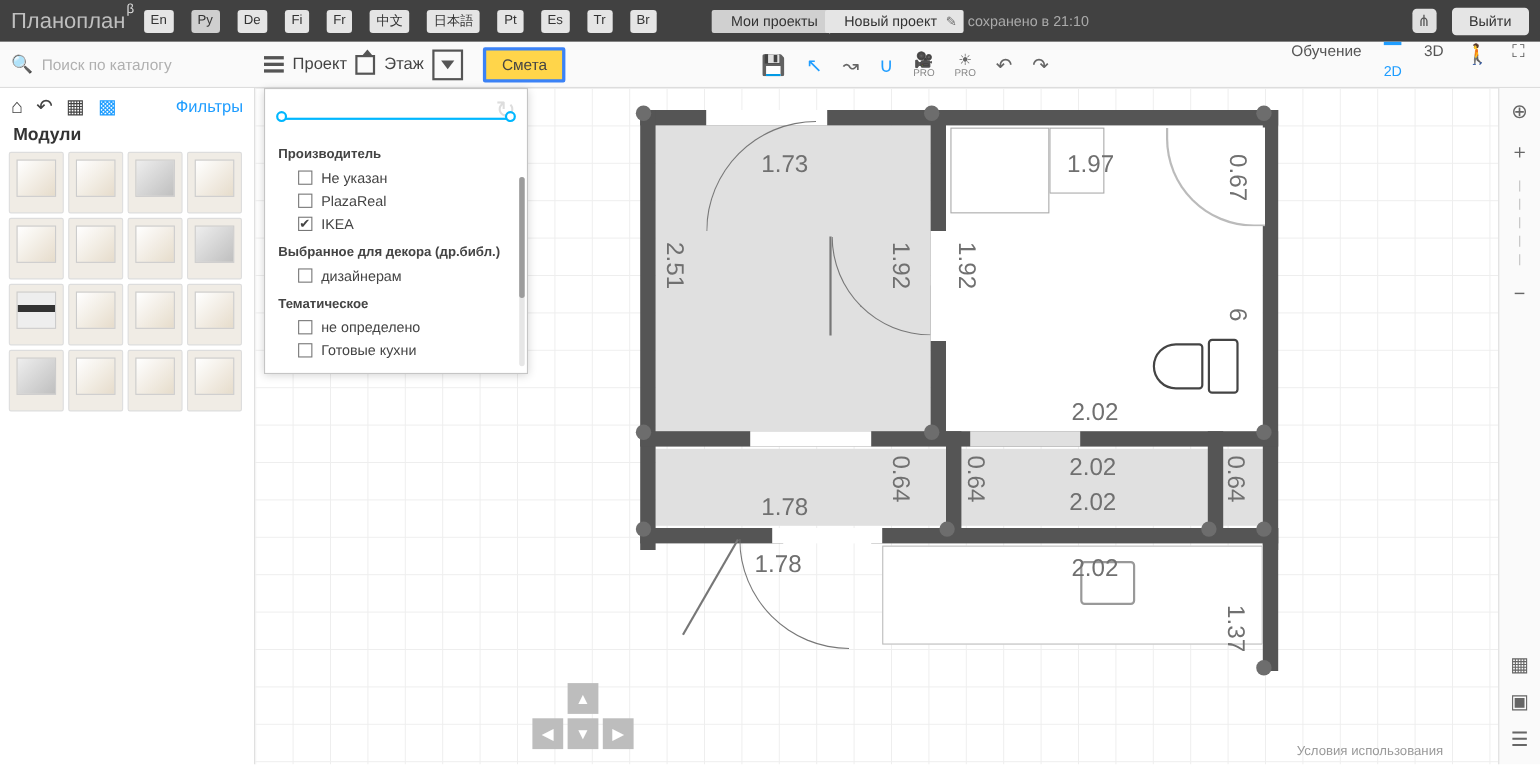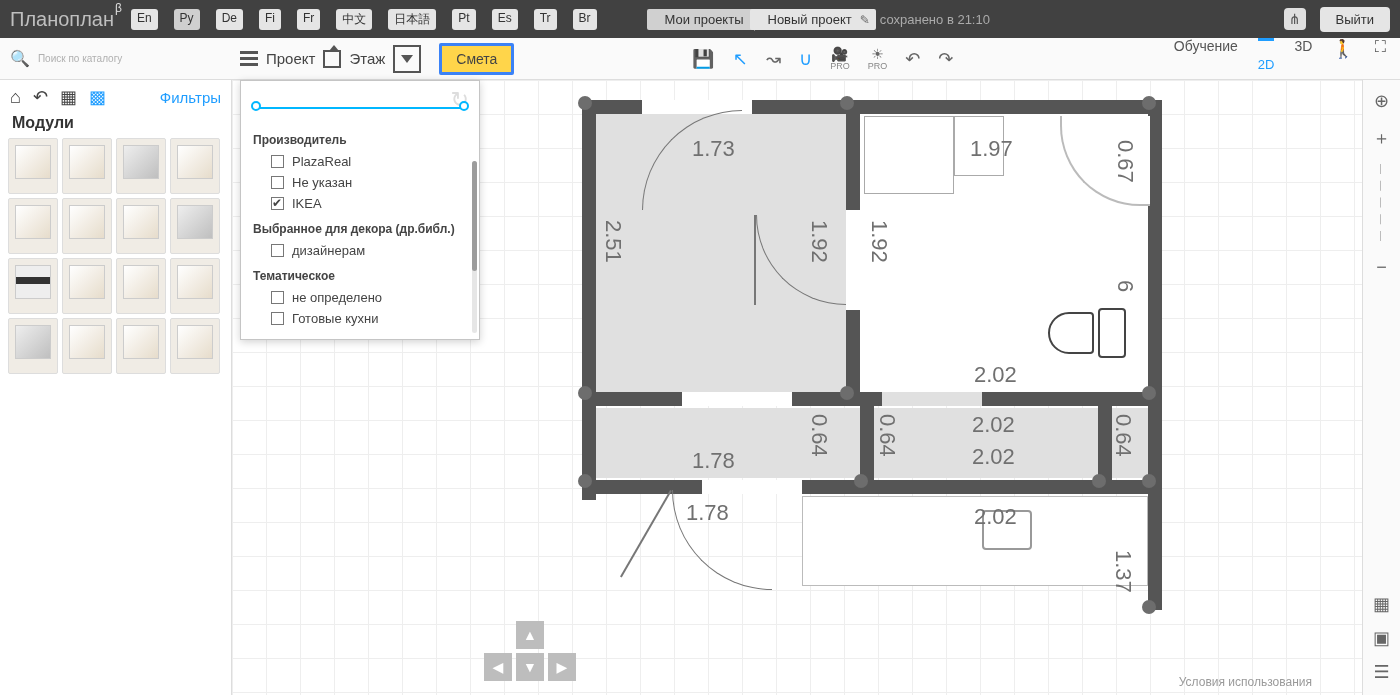--- a/index.html
+++ b/index.html
@@ -35,21 +35,21 @@
   .pencil{position:absolute;right:6px;top:4px;color:#666;font-size:12px}
   .saved{color:#aaa;font-size:13px;}
   .tb-right{margin-left:auto;display:flex;gap:14px;align-items:center}
   .share-icn{width:22px;height:22px;border-radius:4px;background:#e0e0e0;color:#555;display:flex;align-items:center;justify-content:center;font-size:14px}
   .logout{background:#e5e5e5;color:#333;border:none;padding:5px 16px;border-radius:4px;font-size:13px;cursor:pointer}
 
   
   .toolbar2{height:42px;background:#fafafa;border-bottom:1px solid #ddd;display:flex;align-items:center}
   .search-wrap{width:232px;padding:0 10px;display:flex;align-items:center;gap:6px}
   .search-wrap .mag{color:#bbb;font-size:16px}
-  .search-wrap input{border:none;background:transparent;outline:none;font-size:10px;color:#888;width:170px}
+  .search-wrap input{border:none;background:transparent;outline:none;font-size:14px;color:#888;width:170px}
   .search-wrap input::placeholder{color:#b0b0b0}
   .proj-tools{display:flex;align-items:center;gap:8px;padding-left:8px}
   .ham{display:flex;flex-direction:column;gap:3px}
   .ham span{width:18px;height:3px;background:#555}
   .label-dark{color:#444;font-size:15px}
   .floor-icn{width:18px;height:18px;border:2px solid #555;position:relative}
   .floor-icn:before{content:"";position:absolute;left:4px;top:-7px;border-left:5px solid transparent;border-right:5px solid transparent;border-bottom:6px solid #555}
   .dropdown-tri{width:28px;height:28px;border:2px solid #555;display:flex;align-items:center;justify-content:center}
   .dropdown-tri:after{content:"";border-left:6px solid transparent;border-right:6px solid transparent;border-top:8px solid #555}
   .smeta{background:#ffd54a;border:3px solid #3b82f6;color:#444;padding:5px 14px;border-radius:2px;font-size:14px;margin-left:10px;cursor:pointer}
@@ -231,25 +231,25 @@
 <div class="filter-pop">
   <span class="reload">↻</span>
   <div class="slider-track">
     <span class="knob k1"></span>
     <span class="knob k2"></span>
   </div>
   <div class="fgroup">Производитель</div>
   <div id="fg1">
       <div class="fitem">
         <span class="ck"></span>
+        <span>Не указан</span>
+      </div>
+      <div class="fitem">
+        <span class="ck"></span>
         <span>PlazaReal</span>
-      </div>
-      <div class="fitem">
-        <span class="ck"></span>
-        <span>Не указан</span>
       </div>
       <div class="fitem">
         <span class="ck on"></span>
         <span>IKEA</span>
       </div>
     </div>
   <div class="fgroup">Выбранное для декора (др.библ.)</div>
   <div id="fg2">
       <div class="fitem">
         <span class="ck"></span>

